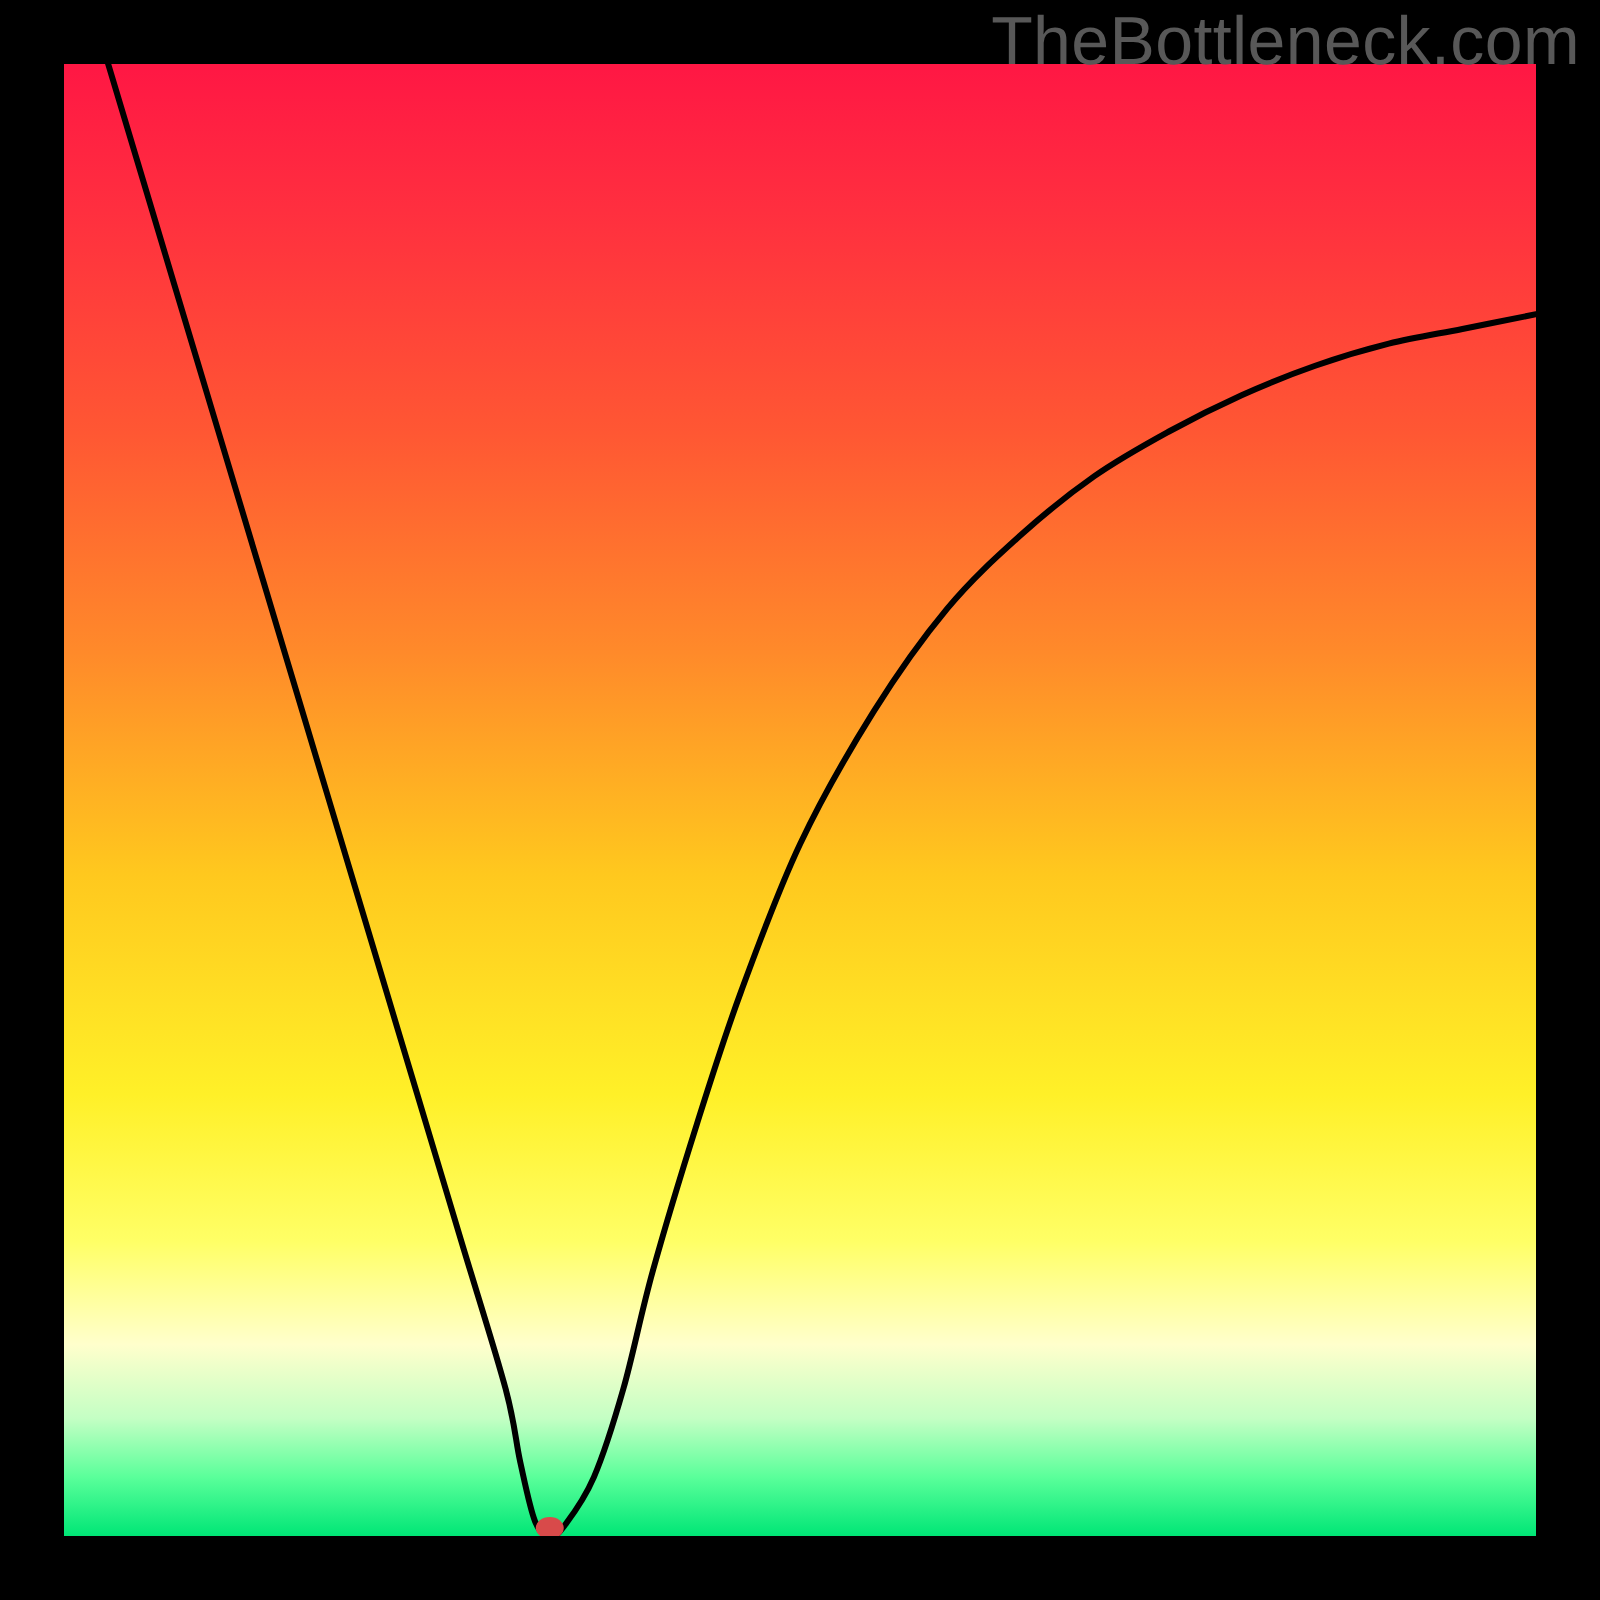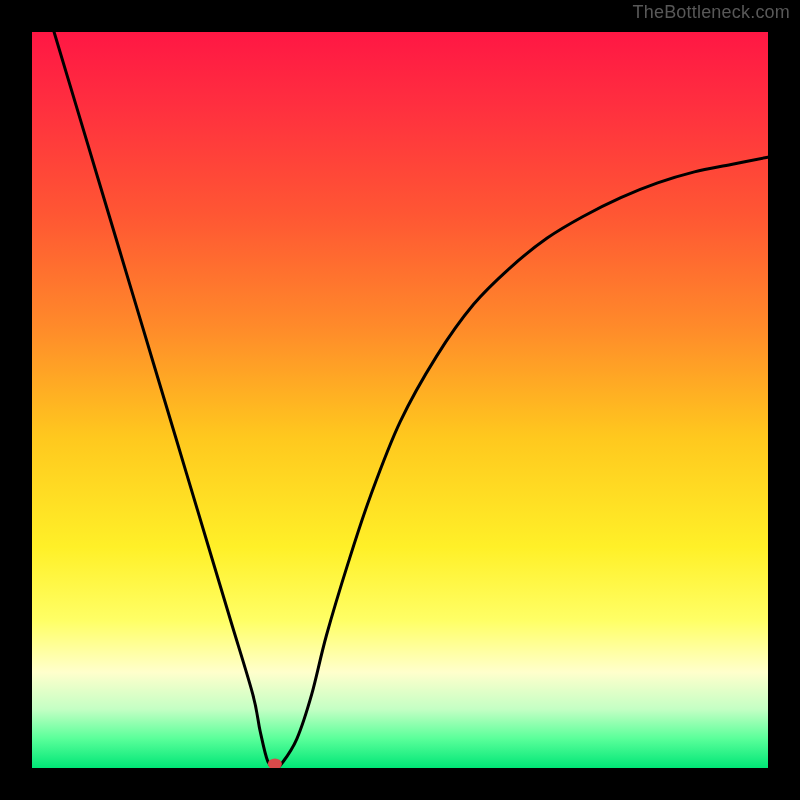--- a/index.html
+++ b/index.html
@@ -15,21 +15,21 @@
     position: relative;
     width: 800px;
     height: 800px;
     background: #000;
   }
   .watermark {
     position: absolute;
     top: 2px;
     right: 10px;
     color: #585858;
-    font-size: 18px;
+    font-size: 34px;
     font-weight: 500;
     letter-spacing: 0.2px;
     z-index: 5;
   }
   .plot-area {
     position: absolute;
     left: 32px;
     top: 32px;
     width: 736px;
     height: 736px;

